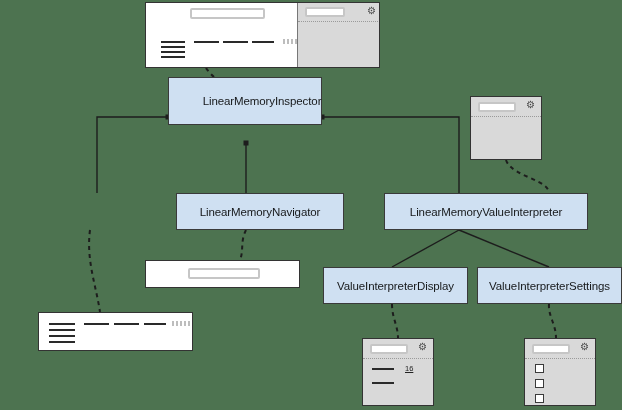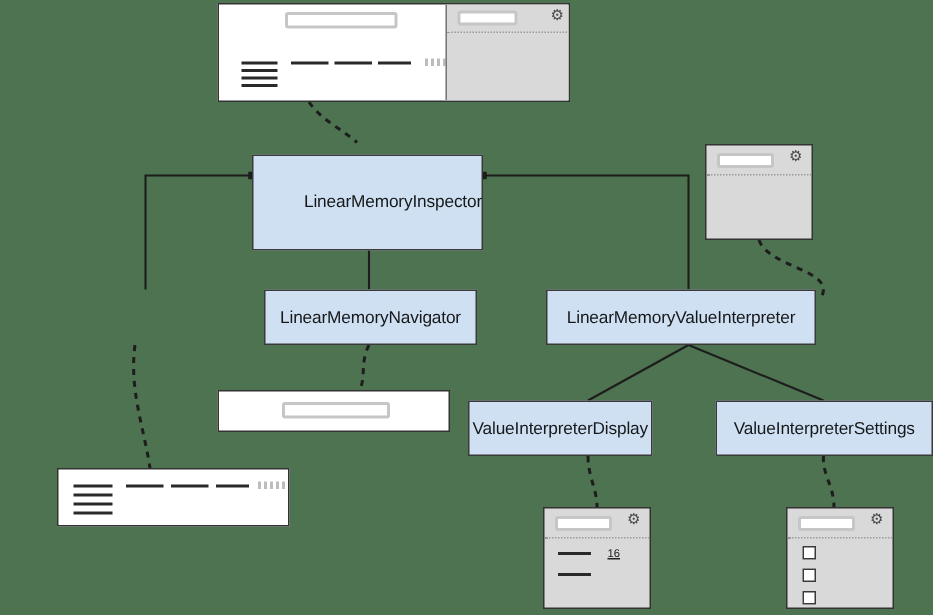--- a/index.html
+++ b/index.html
@@ -102,34 +102,34 @@
       <div class="hdr-rule" style="top:18px;"></div>
     </div>
   </div>
 
   <div class="shot gray" style="left:470px;top:96px;width:72px;height:64px;">
     <div class="pill" style="left:7px;top:5px;width:38px;height:10px;"></div>
     <div class="gear" style="right:6px;top:3px;font-size:10px;">⚙</div>
     <div class="hdr-rule" style="top:19px;"></div>
   </div>
 
-  <div class="node" style="left:168px;top:103px;width:154px;height:64px;padding-left:34px;">
+  <div class="node" style="left:168px;top:77px;width:154px;height:48px;padding-left:34px;">
     <span>LinearMemoryInspector</span>
   </div>
 
 
-  <div class="node" style="left:176px;top:193px;width:142px;height:37px;">
+  <div class="node" style="left:176px;top:193px;width:168px;height:37px;">
     <span>LinearMemoryNavigator</span>
   </div>
 
-  <div class="node" style="left:364px;top:193px;width:180px;height:37px;">
+  <div class="node" style="left:384px;top:193px;width:204px;height:37px;">
     <span>LinearMemoryValueInterpreter</span>
   </div>
 
-  <div class="node" style="left:312px;top:267px;width:123px;height:37px;">
+  <div class="node" style="left:323px;top:267px;width:145px;height:37px;">
     <span>ValueInterpreterDisplay</span>
   </div>
 
   <div class="node" style="left:477px;top:267px;width:145px;height:37px;">
     <span>ValueInterpreterSettings</span>
   </div>
 
   <div class="shot" style="left:145px;top:260px;width:155px;height:28px;">
     <div class="pill" style="left:42px;top:7px;width:72px;height:11px;"></div>
   </div>

